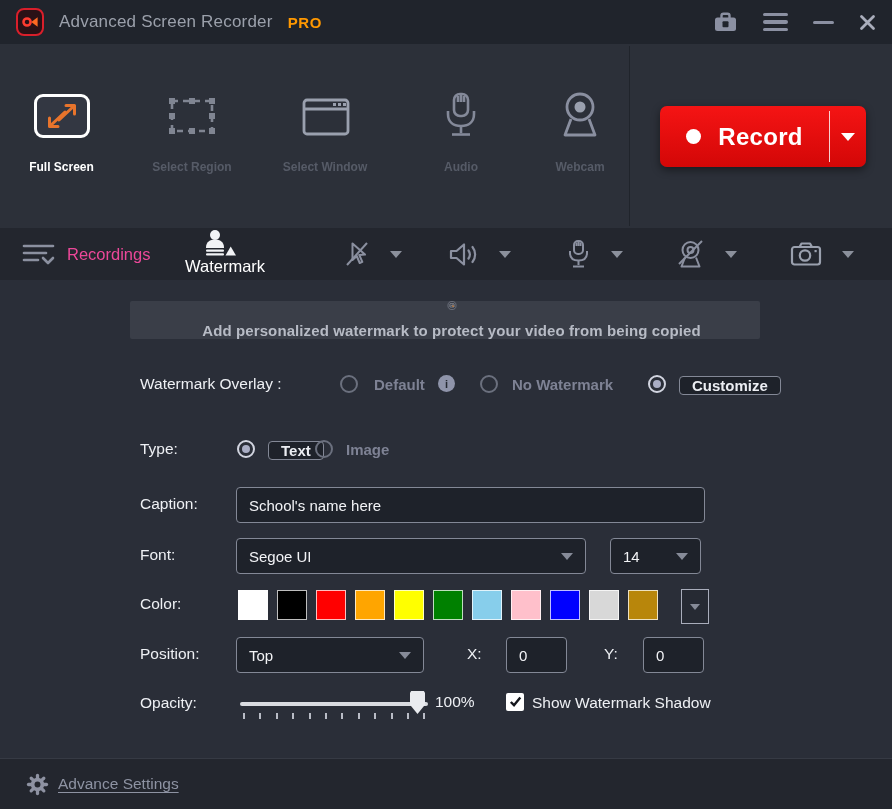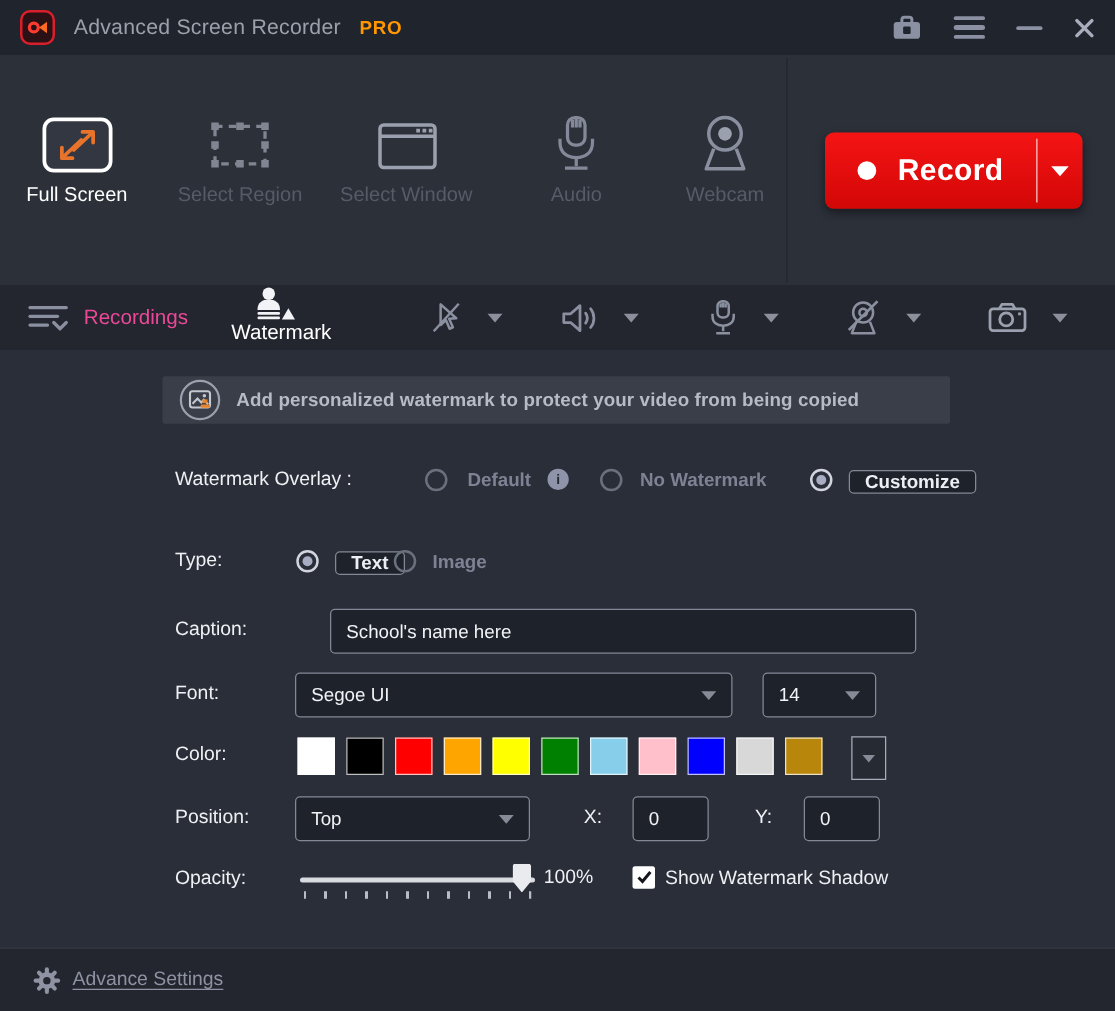--- a/index.html
+++ b/index.html
@@ -16,21 +16,21 @@
   .tb-right{margin-left:auto;display:flex;align-items:center;gap:25px;}
   .tb-btn{display:flex;align-items:center;justify-content:center;cursor:default;}
   .min-line{width:21px;height:3px;background:#8b90a2;border-radius:2px;}
   .burger i{display:block;width:25px;height:3.2px;background:#8b90a2;border-radius:2px;margin:4.6px 0;}
 
   
   .toolbar{position:absolute;top:44px;left:0;right:0;height:184px;background:#2c3039;}
   .toolbar .vdiv{position:absolute;left:629px;top:2px;bottom:2px;width:1px;background:#20242b;}
   .mode{position:absolute;top:0;display:flex;flex-direction:column;align-items:center;}
   .micon{height:56px;display:flex;align-items:center;justify-content:center;margin-top:44px;}
-  .mlabel{margin-top:4px;font-size:16px;font-weight:400;color:#565b67;white-space:nowrap;}
+  .mlabel{margin-top:16px;font-size:12px;font-weight:700;color:#565b67;white-space:nowrap;}
   .mode.active .mlabel{color:#ffffff;}
   .m-full{left:14px;width:95px;}
   .m-region{left:124px;width:136px;}
   .m-window{left:257px;width:136px;}
   .m-audio{left:420px;width:82px;}
   .m-webcam{left:535px;width:90px;}
   .fs-box{width:56px;height:44px;border:3px solid #fff;border-radius:9px;background:#333742;
           display:flex;align-items:center;justify-content:center;box-sizing:border-box;}
   .record-btn{position:absolute;left:660px;top:62px;width:206px;height:61px;border-radius:7px;
               background:linear-gradient(180deg,#f51414,#d30707);box-shadow:0 3px 8px rgba(0,0,0,.45);
@@ -54,21 +54,21 @@
   .tg-watermark{left:173px;flex-direction:column;}
   .tg-cursor{left:344px;}
   .tg-speaker{left:448px;}
   .tg-mic{left:566px;}
   .tg-webcam2{left:676px;}
   .tg-camera{left:790px;}
 
   
   .content{position:absolute;top:280px;left:0;right:0;height:478px;background:#2a2e38;}
   .banner{position:absolute;left:130px;top:21px;width:630px;height:38px;background:#3a3e48;
-          border-radius:2px;display:flex;align-items:center;gap:12px;padding-left:13px;box-sizing:border-box;}
+          border-radius:2px;display:flex;align-items:center;gap:12px;padding-left:13px;box-sizing:border-box;flex-direction:column;}
   .banner-text{font-size:15px;font-weight:700;color:#b7bbc5;letter-spacing:.1px;}
 
   .lbl{position:absolute;color:#eef0f4;font-size:15.5px;white-space:nowrap;}
   .optlbl{position:absolute;font-size:15px;font-weight:700;color:#7e8294;white-space:nowrap;cursor:pointer;}
   .optlbl.sel{color:#eceef3;}
 
   .radio{position:absolute;width:18px;height:18px;border:2px solid #6b707e;border-radius:50%;
          box-sizing:border-box;cursor:pointer;}
   .radio.checked{border-color:#d2d5e0;}
   .radio.checked::after{content:"";position:absolute;left:3px;top:3px;width:8px;height:8px;
@@ -349,21 +349,21 @@
     <span class="radio checked" style="left:648px;top:95px;"></span>
     <span class="optlbl sel" style="left:679px;top:96px;">Customize</span>
 
     <span class="lbl" style="left:140px;top:160px;">Type:</span>
     <span class="radio checked" style="left:237px;top:160px;"></span>
     <span class="optlbl sel" style="left:268px;top:161px;">Text</span>
     <span class="radio" style="left:315px;top:160px;"></span>
     <span class="optlbl" style="left:346px;top:161px;">Image</span>
 
     <span class="lbl" style="left:140px;top:215px;">Caption:</span>
-    <input class="tinput" style="left: 236px; top: 207px; width: 469px; height: 36px; margin-left: 28px;" value="School's name here">
+    <input class="tinput" style="left: 236px; top: 207px; width: 469px; height: 36px;" value="School's name here">
 
     <span class="lbl" style="left:140px;top:266px;">Font:</span>
     <div class="sel" style="left:236px;top:258px;width:350px;height:36px;">
       <span>Segoe UI</span>
       <span class="caret"></span>
     </div>
     <div class="sel" style="left:610px;top:258px;width:91px;height:36px;">
       <span>14</span>
       <span class="caret"></span>
     </div>

